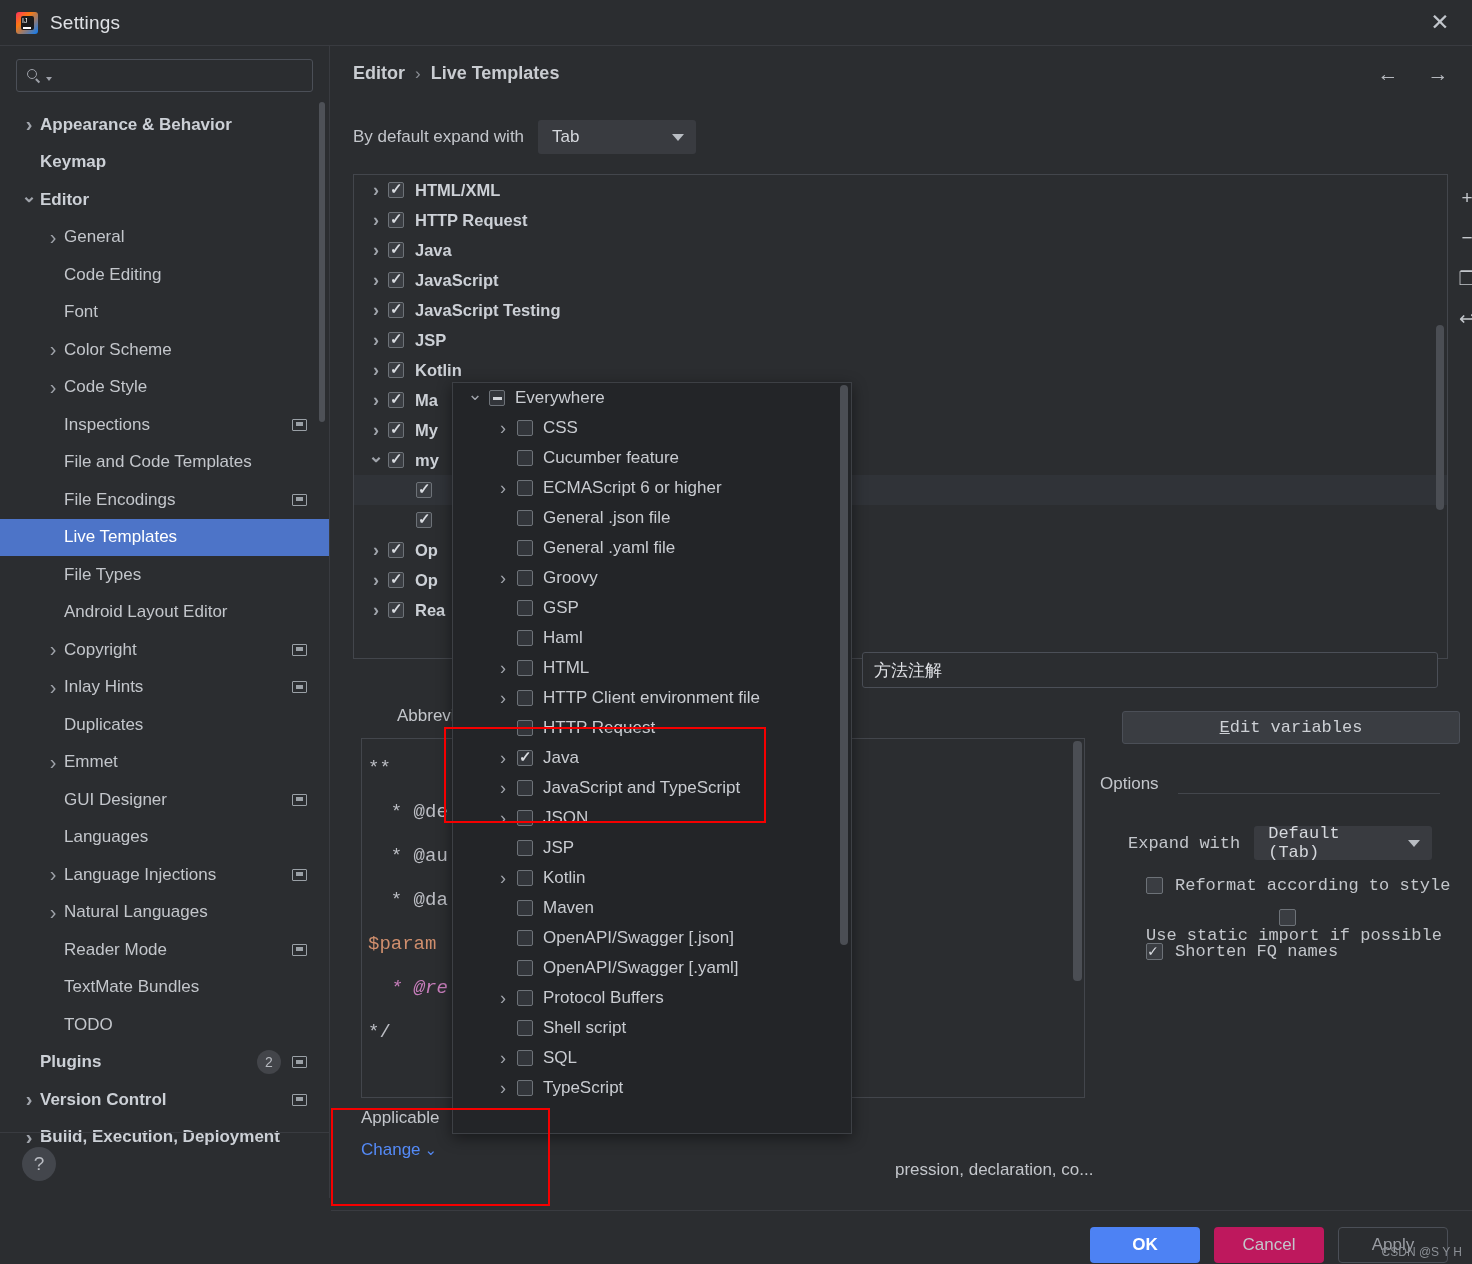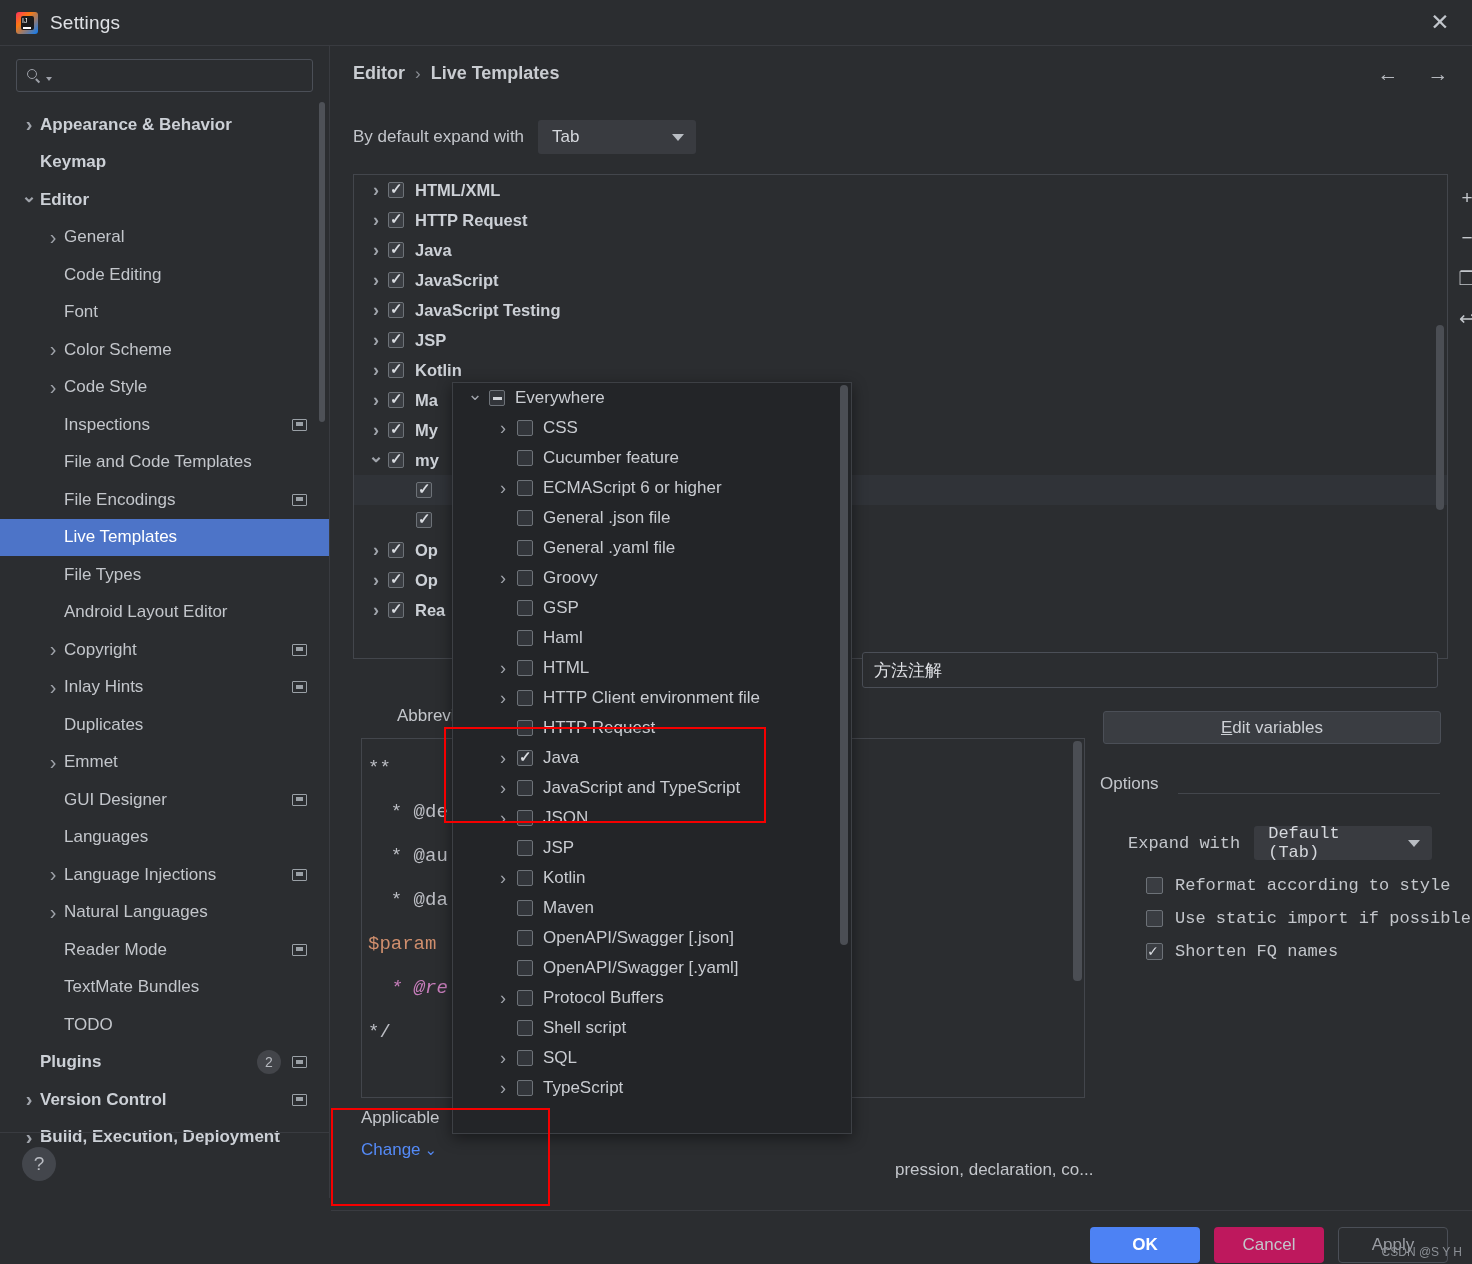--- a/index.html
+++ b/index.html
@@ -587,41 +587,41 @@
           <div class="eline c-gray">  * @de</div>
           <div class="eline c-gray">  * @au</div>
           <div class="eline c-gray">  * @da</div>
           <div class="eline c-orange">$param</div>
           <div class="eline c-purple">  * @re</div>
           <div class="eline c-gray">*/</div>
         </div>
       <div class="ed-scroll"></div>
     </div>
 
-    <div class="editvars-btn" style="left:772px; top:665px;">
+    <div class="editvars-btn" style="left:791px; top:665px;font-family:Liberation Mono, monospace;">
       <span><u>E</u><span style="display:inline" id="ev-rest">dit variables</span></span>
     </div>
 
     <div class="opt-title" style="left:769px; top:728px;">Options</div>
     <div class="opt-rule" style="left:847px; top:747px;"></div>
 
     <div class="optrow" style="left:797px; top:780px;">
       <span style="margin-right:14px;">Expand with</span>
       <span class="combo" style="width:178px;">
         <span>Default (Tab)</span>
         <span class="arrow"></span>
       </span>
     </div>
 
     <div id="option-checks">
         <div class="optrow" style="left: 815px; top: 830px;">
           <span class="optcb"></span>
           <span>Reformat according to style</span>
         </div>
-        <div class="optrow" style="left: 815px; top: 863px;">
+        <div class="optrow" style="left: 815px; top: 863px; flex-direction: column;">
           <span class="optcb"></span>
           <span>Use static import if possible</span>
         </div>
         <div class="optrow" style="left: 815px; top: 896px;">
           <span class="optcb on"></span>
           <span>Shorten FQ names</span>
         </div>
       </div>
 
     <div class="applicable-lbl" style="left:30px; top:1062px;">Applicable</div>

